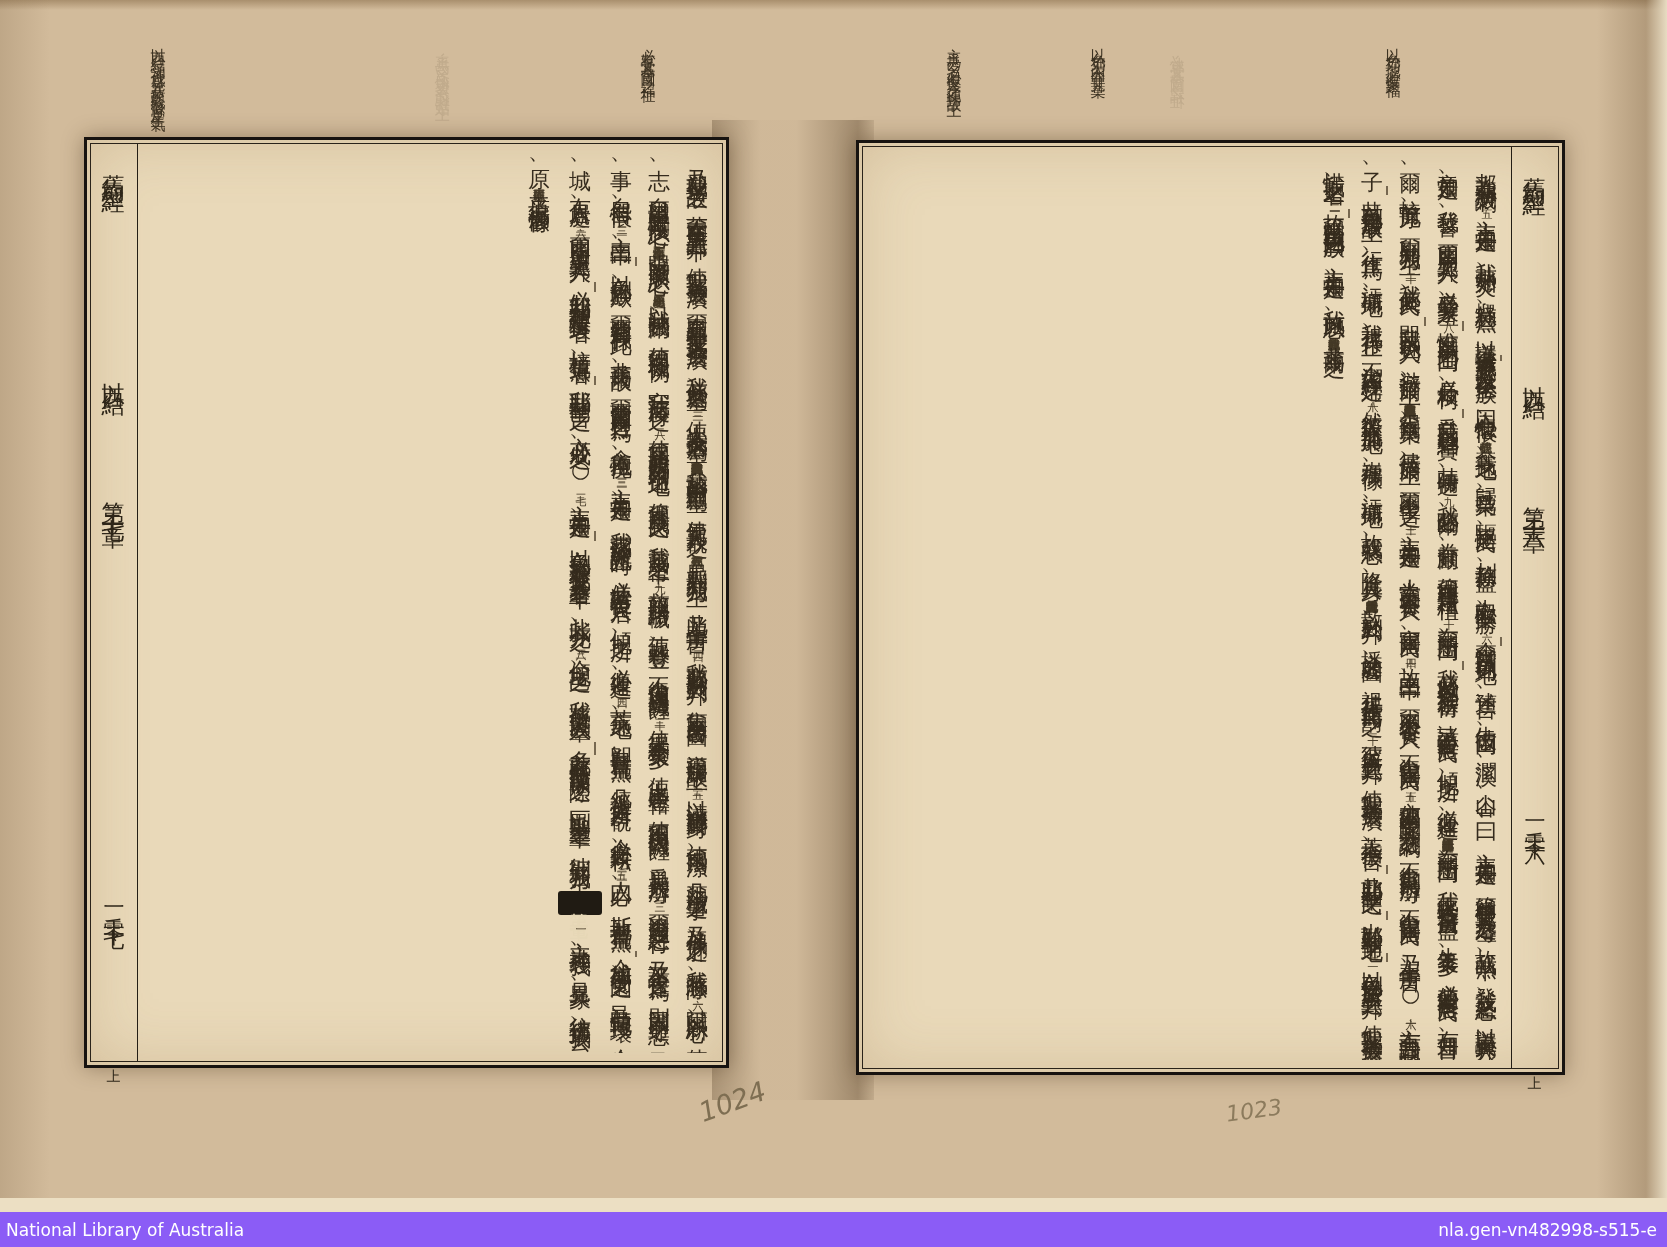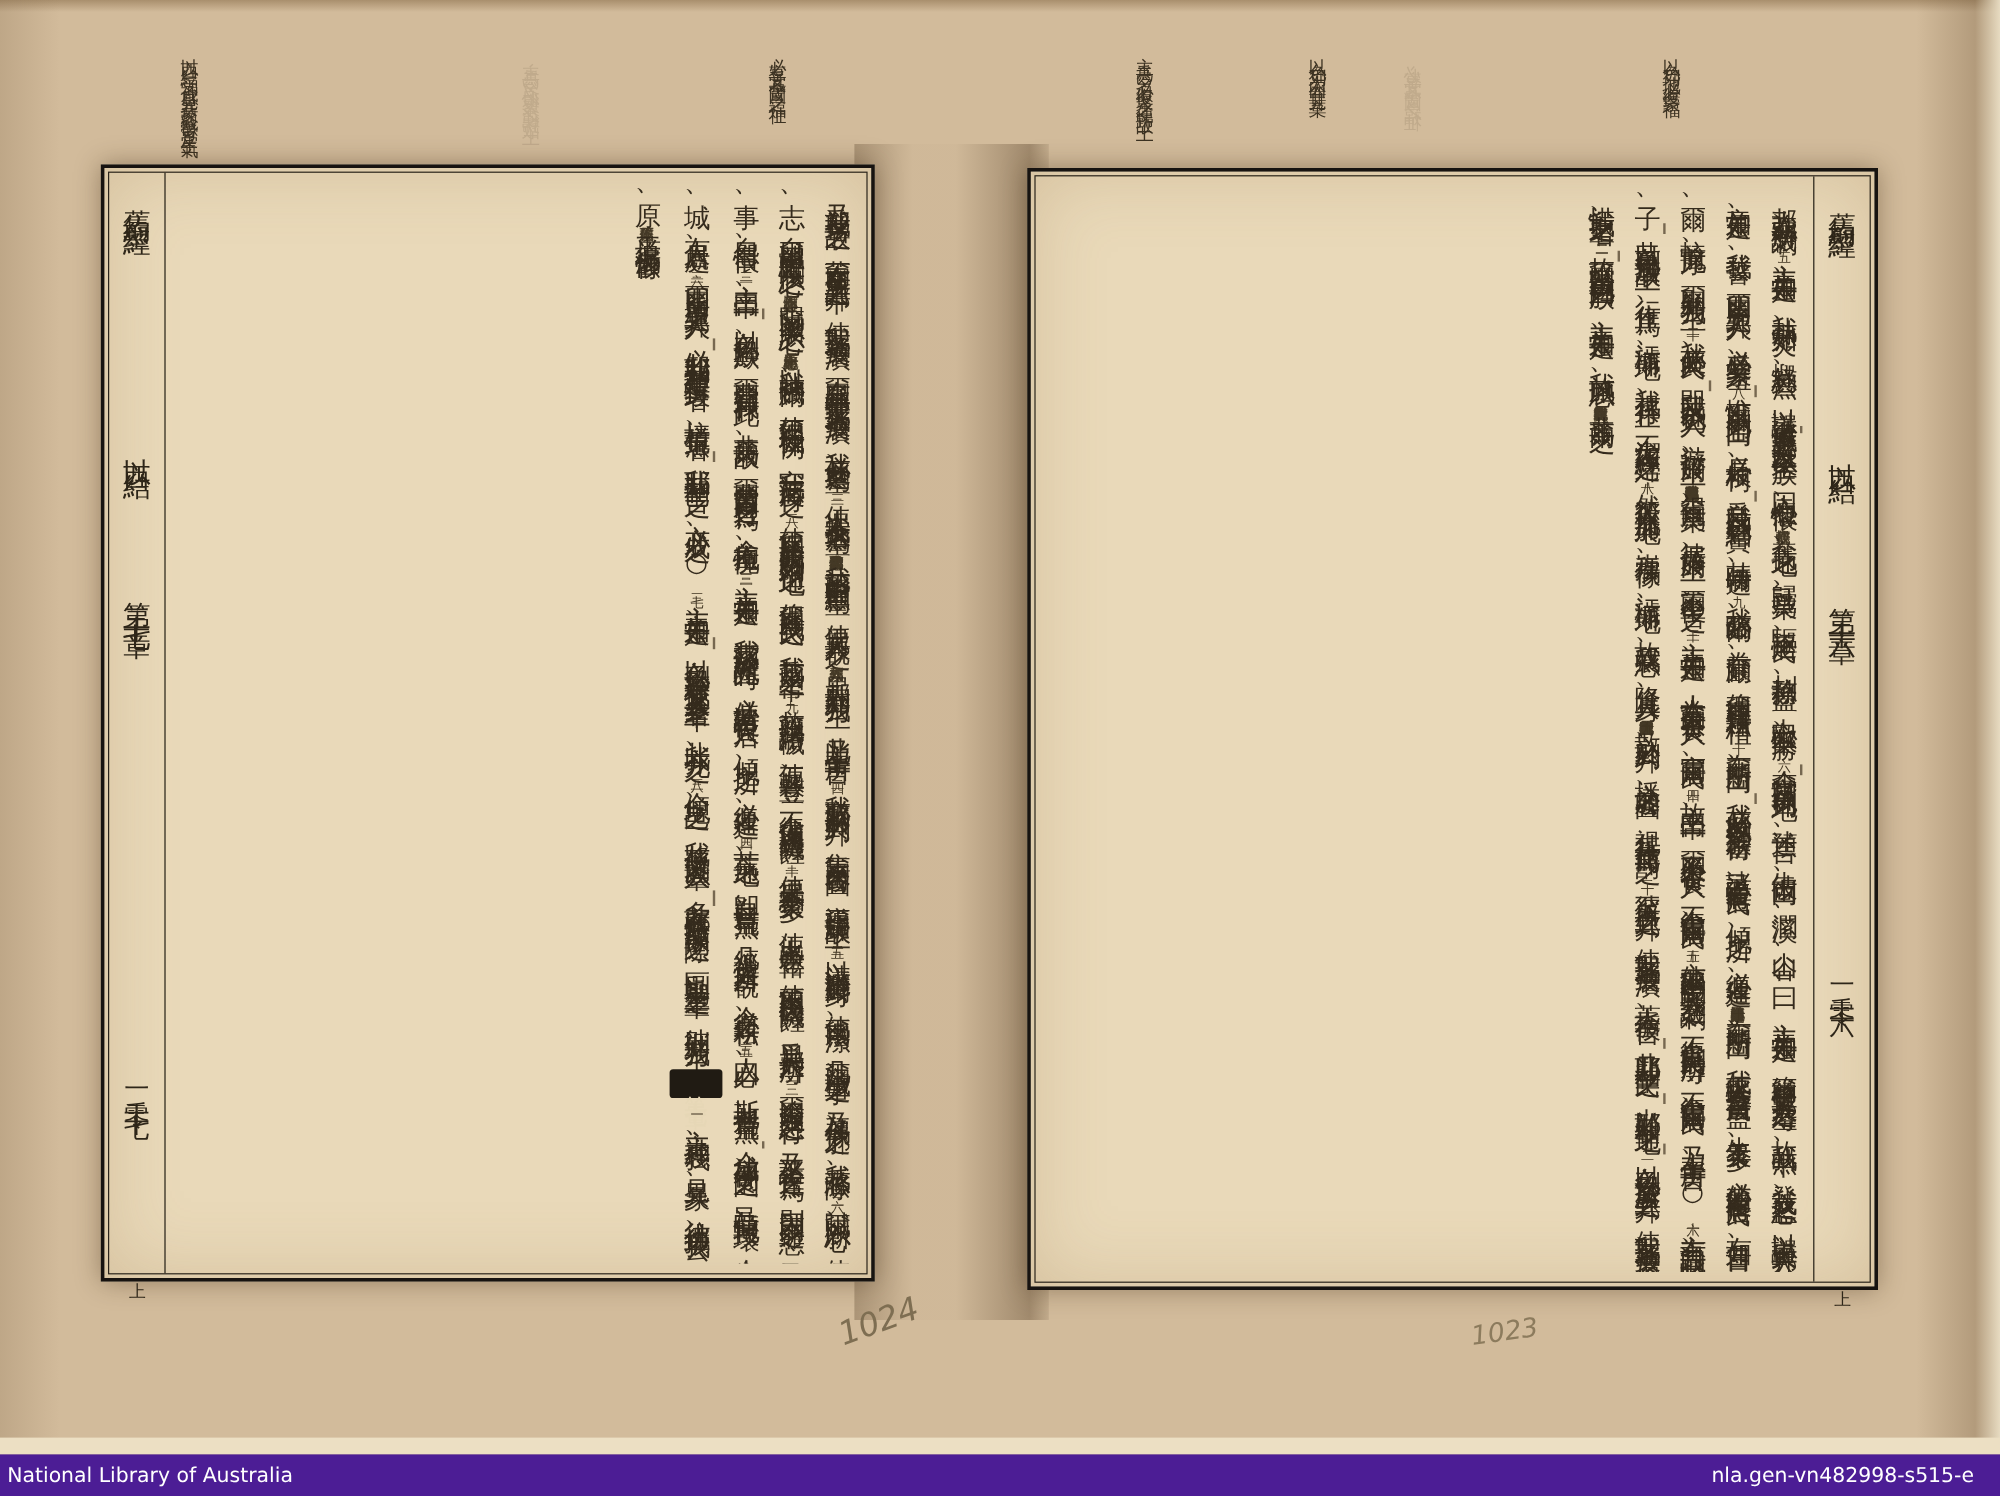--- a/index.html
+++ b/index.html
@@ -57,25 +57,25 @@
         color:#5a4c34;opacity:.14;transform:scaleX(-1);filter:blur(.5px);}
   .gh-1{left:430px;top:40px;} .gh-2{left:1165px;top:42px;} .gh-3{left:620px;top:250px;opacity:.08;}
 
   
   .pencil{position:absolute;font-family:"DejaVu Sans","Liberation Sans",sans-serif;
         font-style:italic;color:#7e6e52;}
   .pencil-left{left:698px;top:1086px;font-size:27px;transform:rotate(-20deg);}
   .pencil-right{left:1226px;top:1098px;font-size:22px;transform:rotate(-8deg);color:#8c7b5d;}
 
   
-  .nla-bar{position:absolute;left:0;top:1212px;width:1667px;height:35px;background:#4c1d95;
+  .nla-bar{position:absolute;left:0;top:1212px;width:1667px;height:35px;background:#8b5cf6;
         display:flex;align-items:center;justify-content:space-between;
         font-family:"DejaVu Sans","Liberation Sans",sans-serif;color:#fff;font-size:17px;}
   .nla-bar .bar-left{padding-left:6px;}
-  .nla-bar .bar-right{padding-right:22px;text-align:right;}
+  .nla-bar .bar-right{padding-right:10px;text-align:right;}
 </style>
 </head>
 <body>
 
 <div class="scan">
   <div class="scan-top-edge"></div>
   <div class="scan-left-edge"></div>
   <div class="scan-right-edge"></div>
   <div class="gutter"></div>
   <div class="scan-bottom-strip"></div>

